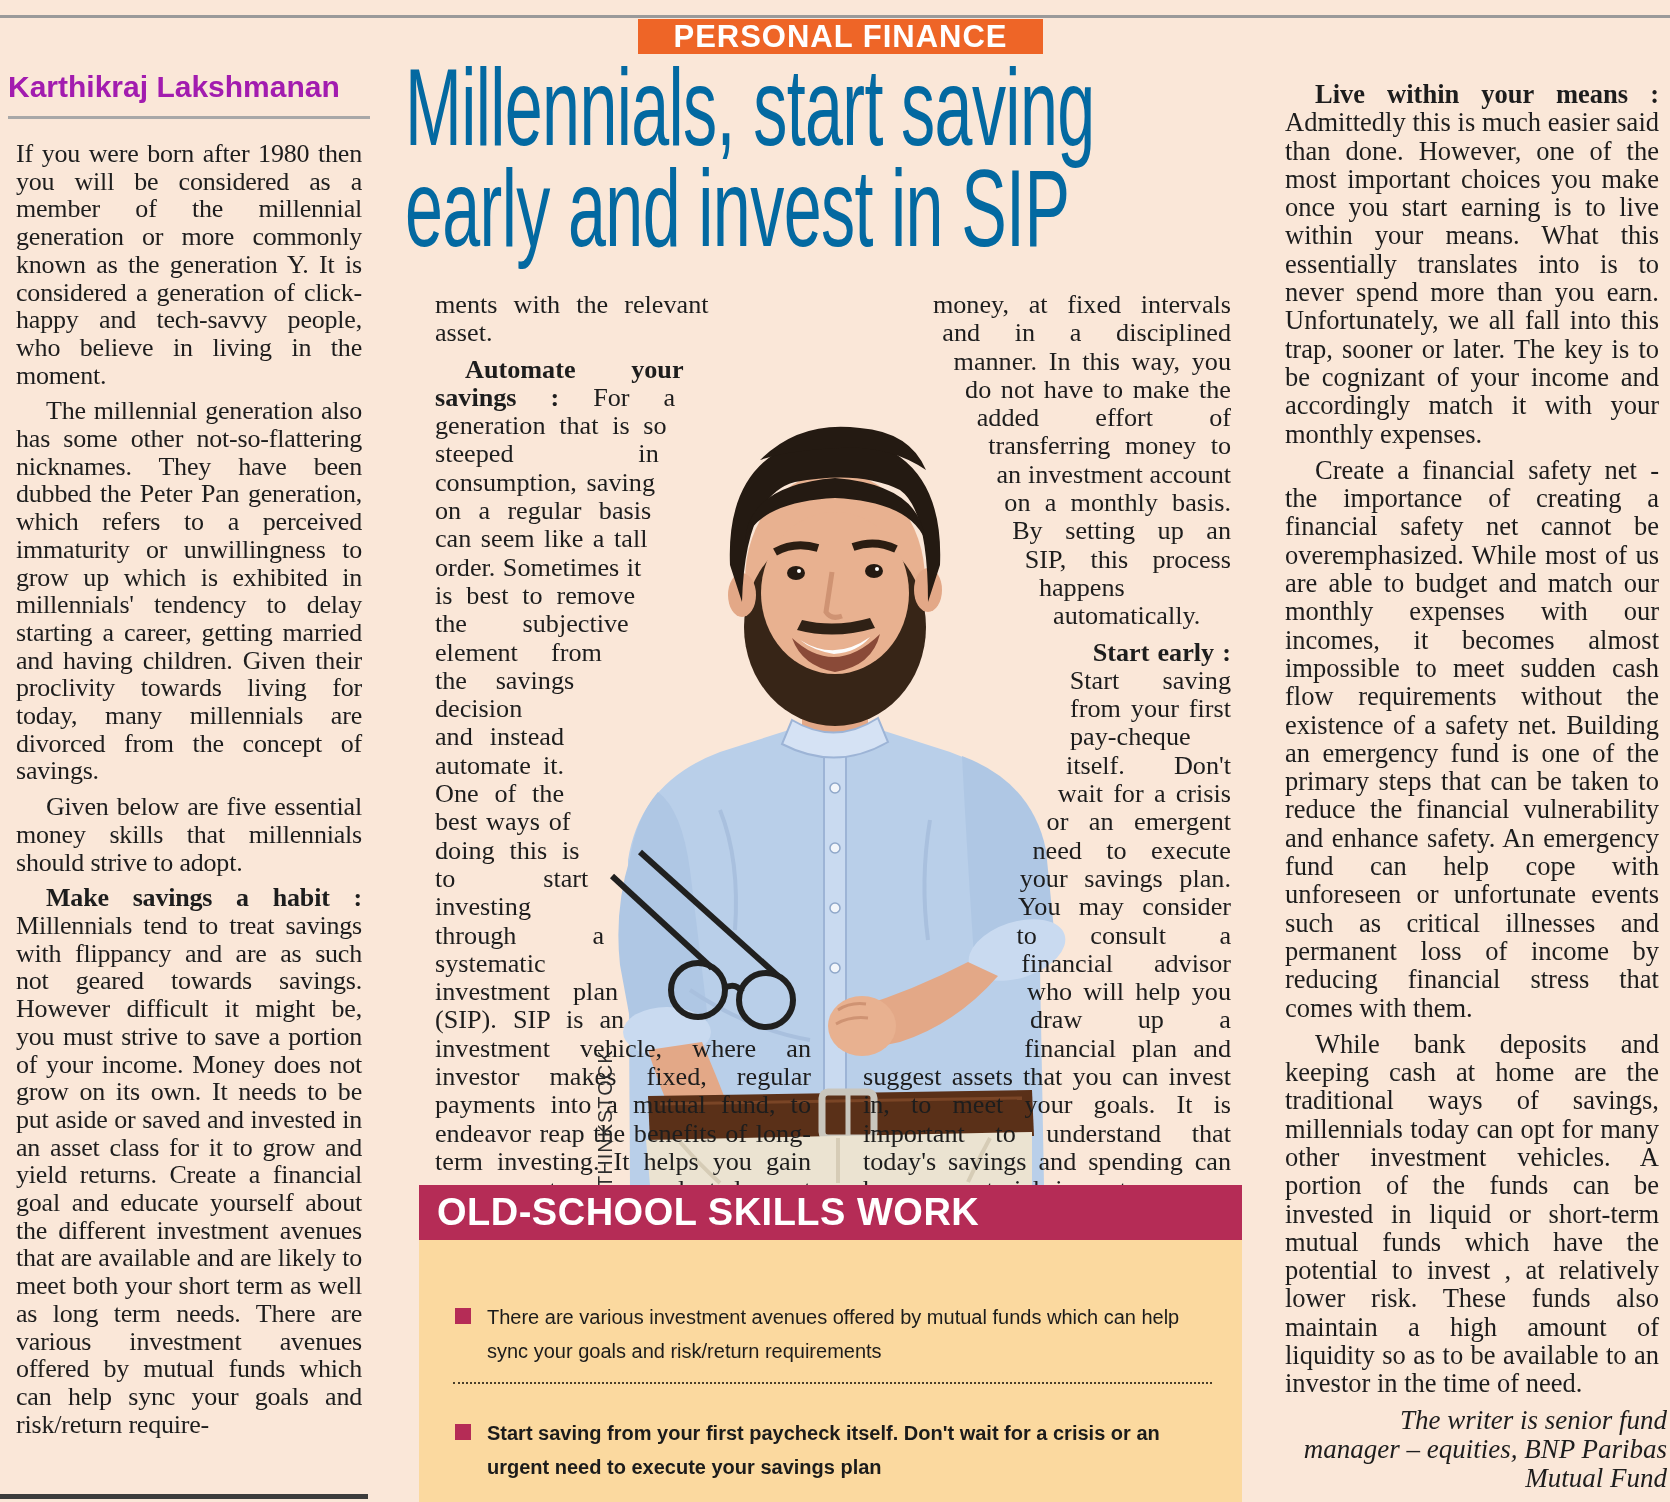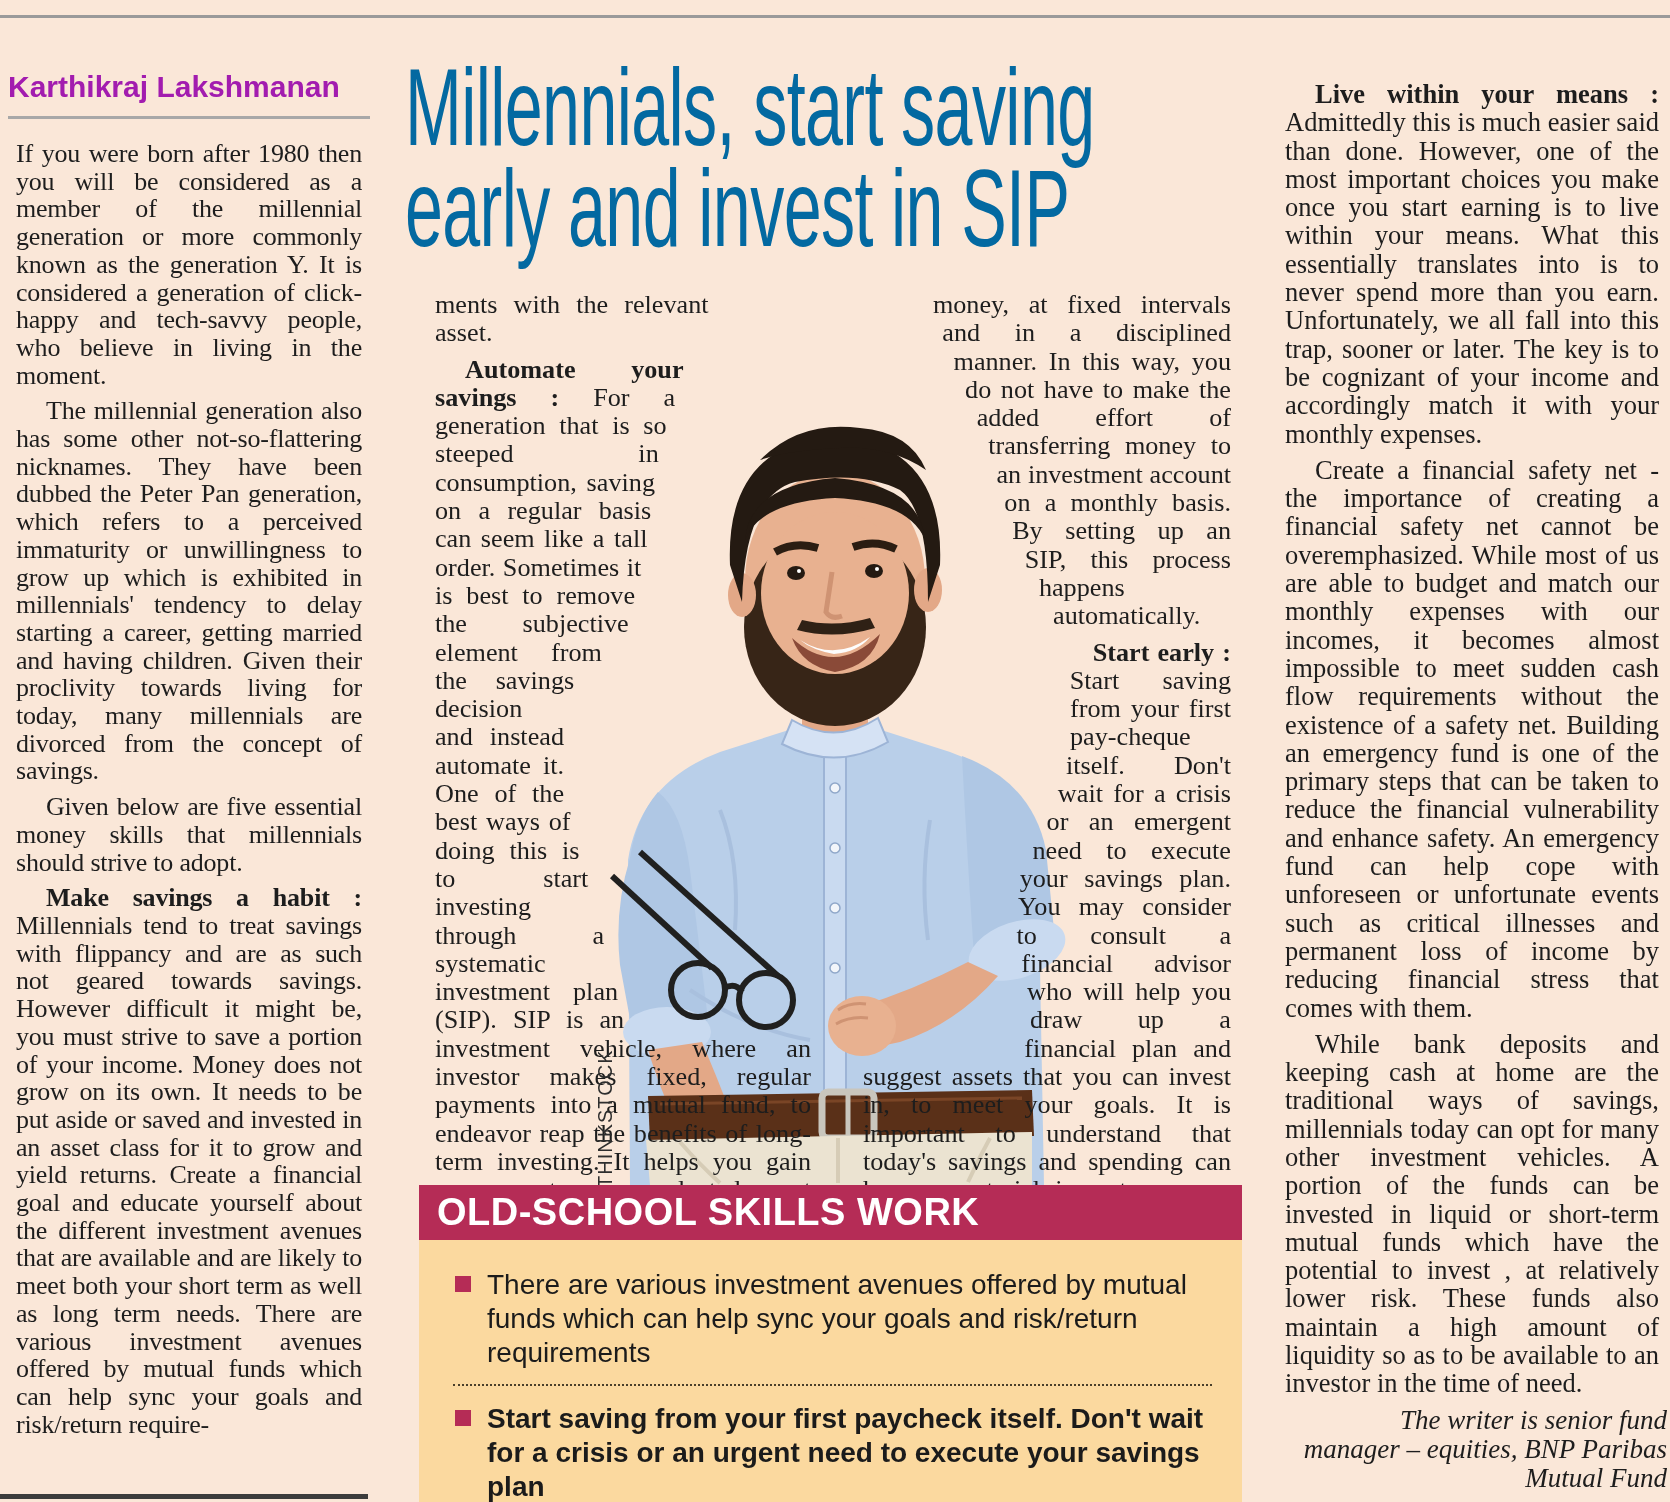--- a/index.html
+++ b/index.html
@@ -37,33 +37,36 @@
   .photo{position:absolute;left:570px;top:390px;width:610px;height:795px;z-index:1;}
   .photo-credit{position:absolute;left:594px;top:1046px;height:142px;z-index:2;
         writing-mode:vertical-rl;transform:rotate(180deg);
         font-family:"Liberation Sans",sans-serif;font-size:20px;color:#2e2e2e;letter-spacing:1px;}
   .skills{position:absolute;left:419px;top:1185px;width:823px;z-index:5;}
   .skills-banner{height:55px;background:#b52c56;display:flex;align-items:center;padding-left:18px;}
   .skills-banner span{color:#fff;font-family:"Liberation Sans",sans-serif;font-weight:700;
         font-size:38px;letter-spacing:0.5px;}
   .skills-body{background:#fbd99f;padding:28px 30px 30px 34px;}
   .skill-item{position:relative;padding-left:34px;font-family:"Liberation Sans",sans-serif;
-        font-size:28px;line-height:34px;color:#1b1b1b;text-align:left;}
+        font-size:20px;line-height:34px;color:#1b1b1b;text-align:left;margin-top:32px;}
   .skill-item.bold-item{font-weight:700;}
   .skill-item .sq{position:absolute;left:2px;top:8px;width:16px;height:16px;background:#b52c56;}
   .skill-sep{border-bottom:2px dotted #4a3f2a;margin:14px 0 16px;height:0;}
   .bottom-rule{position:absolute;left:0;top:1494px;width:368px;height:5px;background:#3c3c3c;z-index:3;}
 </style>
 </head>
 <body>
 
 <div class="page">
 
   <div class="toprule"></div>
 
+  <div class="section-banner">
+    <span>PERSONAL FINANCE</span>
+  </div>
 
   <div class="headline">
     <div class="hl-inner">
       <div class="hl-line">Millennials, start saving</div>
       <div class="hl-line">early and invest in SIP</div>
     </div>
   </div>
 
   <div class="byline-block">
     <div class="byline">Karthikraj Lakshmanan</div>

